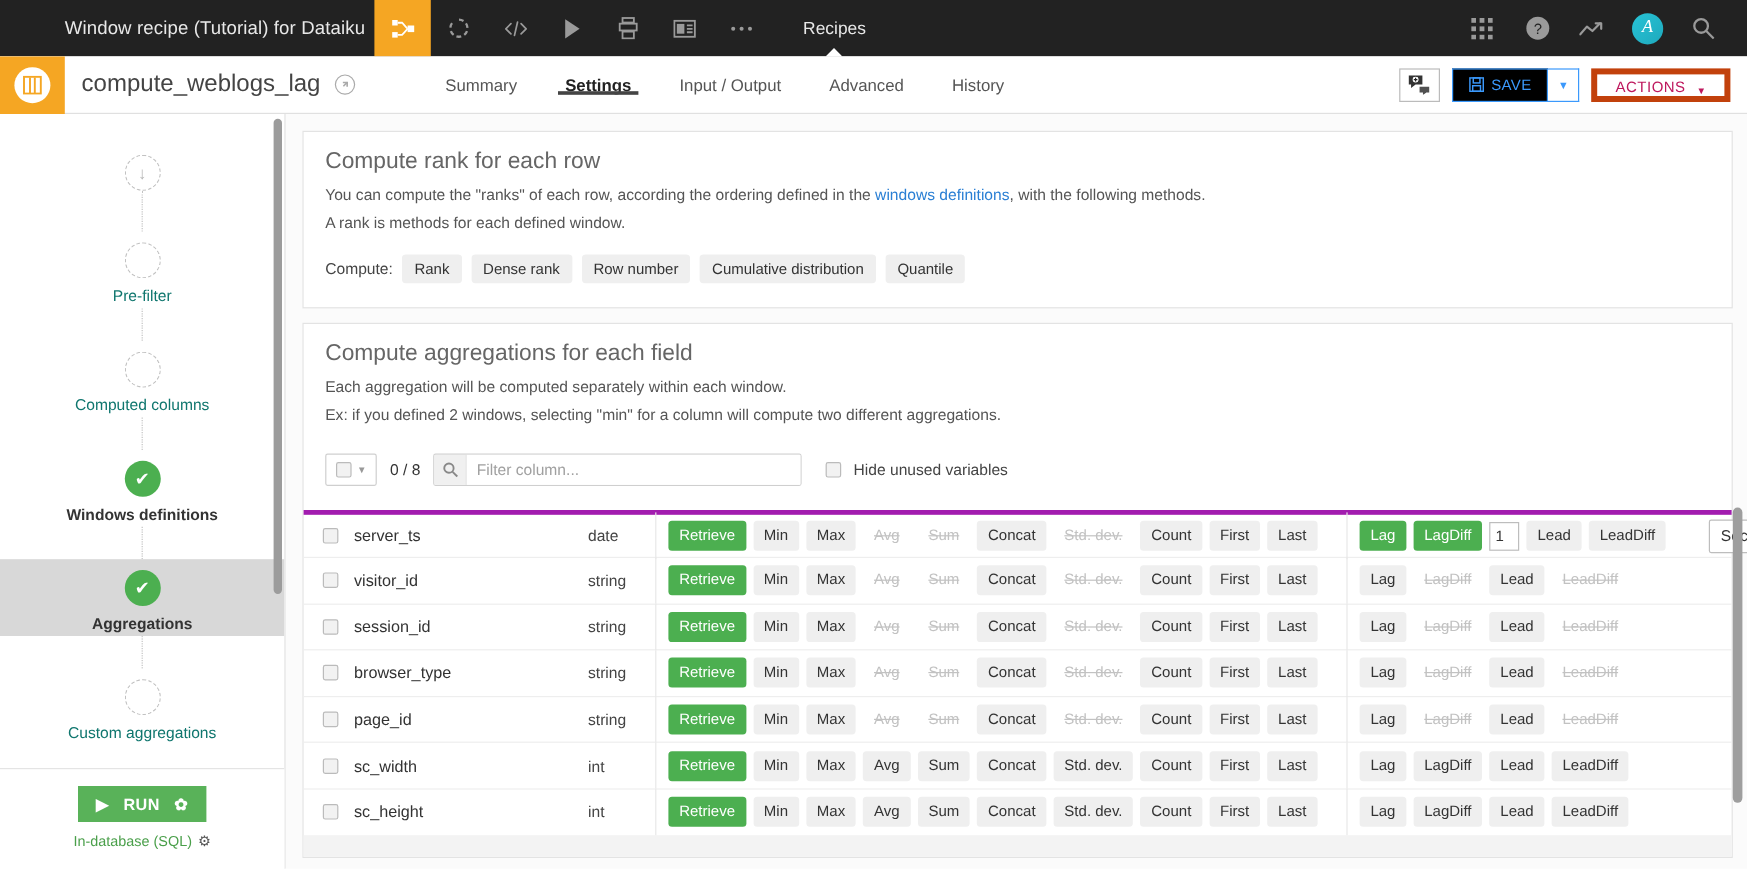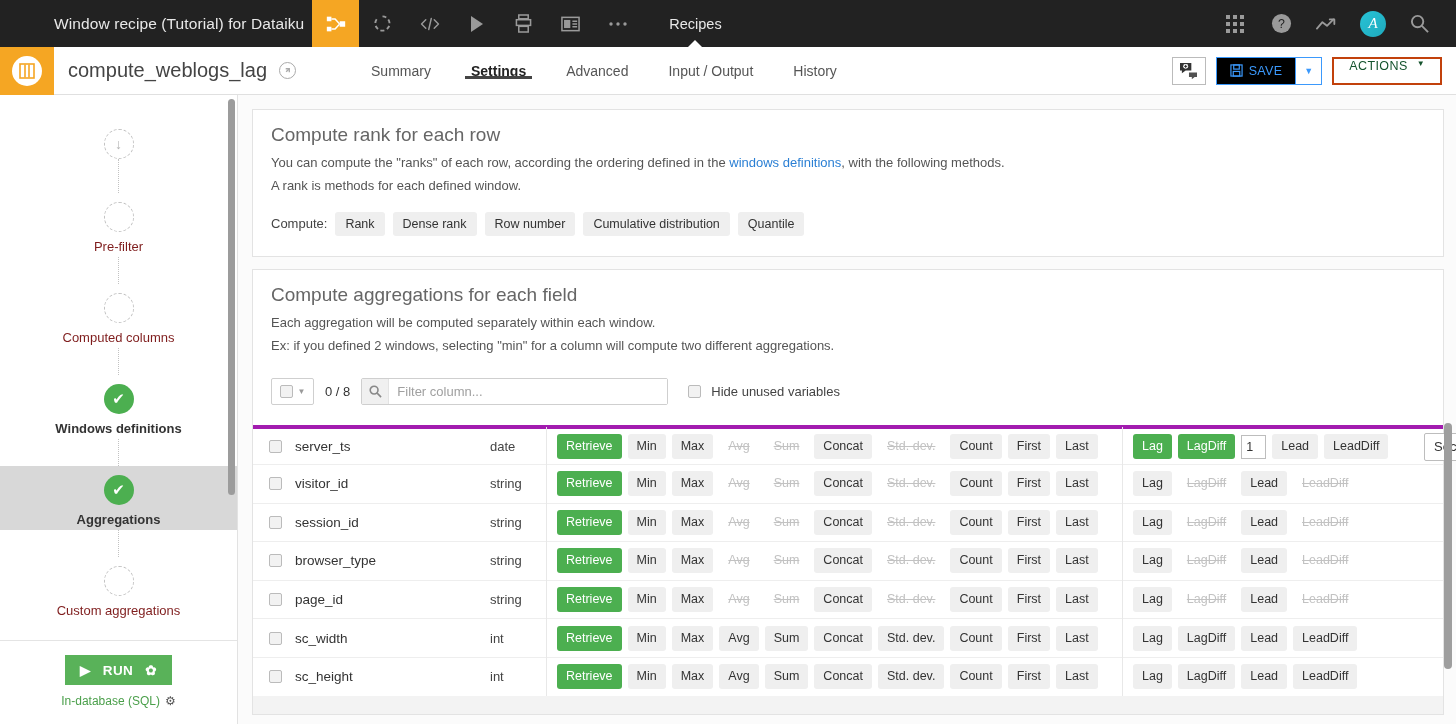--- a/index.html
+++ b/index.html
@@ -87,22 +87,22 @@
   .btn-save {
     border: 1px solid #3b99fc; background: #000000; color: #3b99fc;
     font-size: 12.5px; padding: 0 13px; display: flex; align-items: center; gap: 6px;
     letter-spacing: .3px;
   }
   .btn-save-caret {
     border: 1px solid #3b99fc; border-left: none; background: #fff; color: #3b99fc;
     width: 26px; display: flex; align-items: center; justify-content: center; font-size: 9px;
   }
   .btn-actions {
-    border: 2px solid #c2410c; background: #fff; color: #14532d; height: 28px;
-    font-size: 12.5px; padding: 0 15px; display: flex; align-items: flex-start; gap: 9px;
+    border: 5px solid #c2410c; background: #fff; color: #be185d; height: 28px;
+    font-size: 12.5px; padding: 0 15px; display: flex; align-items: flex-end; gap: 9px;
     letter-spacing: .4px;
   }
 
   
   .bodywrap {
     position: absolute; top: 95px; left: 0; width: 1456px; height: 629px;
     display: flex; background: #fbfbfb;
   }
 
   
@@ -120,21 +120,21 @@
     width: 30px; height: 30px; border-radius: 50%;
     border: 1.5px dashed #c2c2c2; background: #fff;
     margin: 0 auto; display: flex; align-items: center; justify-content: center;
     color: #b5b5b5; font-size: 14px;
   }
   .circle-done {
     width: 30px; height: 30px; border-radius: 50%; background: #4caf50;
     margin: 0 auto; display: flex; align-items: center; justify-content: center;
     color: #fff; font-size: 15px;
   }
-  .step-label { font-size: 13px; color: #7f1d1d; margin-top: 7px; padding-bottom: 3px; }
+  .step-label { font-size: 13px; color: #0f766e; margin-top: 7px; padding-bottom: 3px; }
   .step-label.on { color: #333; font-weight: bold; }
   .connector {
     width: 0; height: 100%; border-left: 1.5px dotted #c2c2c2;
     margin: 0 auto;
   }
   .conn-wrap { height: 34px; }
   .conn-wrap.short { height: 27px; }
   .sidebar-footer {
     border-top: 1px solid #e4e4e4; text-align: center; padding: 14px 0 16px;
     background: #fff;
@@ -371,24 +371,24 @@
   </div>
 
   <div class="subtabs">
     <div class="subtab">
         <span>Summary</span>
       </div>
     <div class="subtab sel">
         <span>Settings</span>
       </div>
     <div class="subtab">
+        <span>Input / Output</span>
+      </div>
+    <div class="subtab">
         <span>Advanced</span>
-      </div>
-    <div class="subtab">
-        <span>Input / Output</span>
       </div>
     <div class="subtab">
         <span>History</span>
       </div>
   </div>
 
   <div class="subbar-right">
     <div class="btn-chat">
       <svg width="19" height="17" viewBox="0 0 20 18" fill="currentColor">
         <path d="M1 1h12v8H7l-4 3V9H1z"></path>

